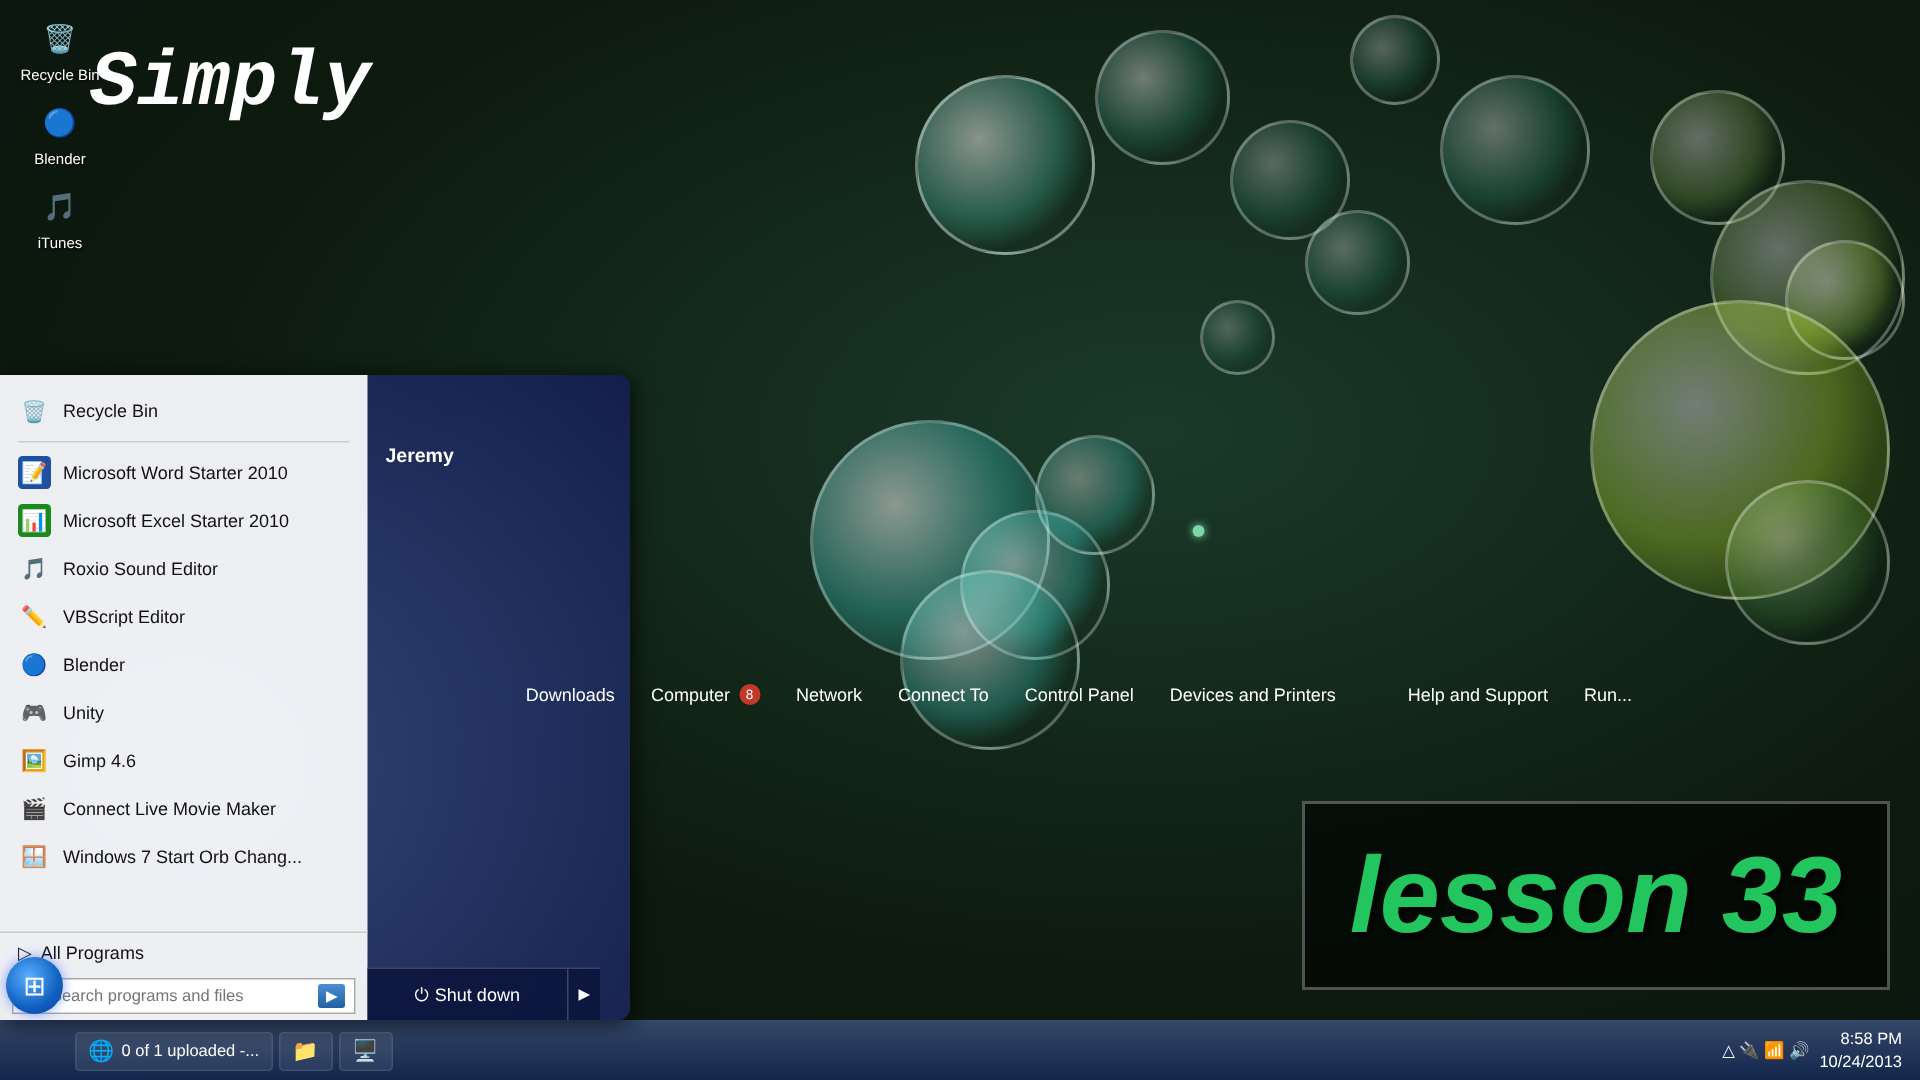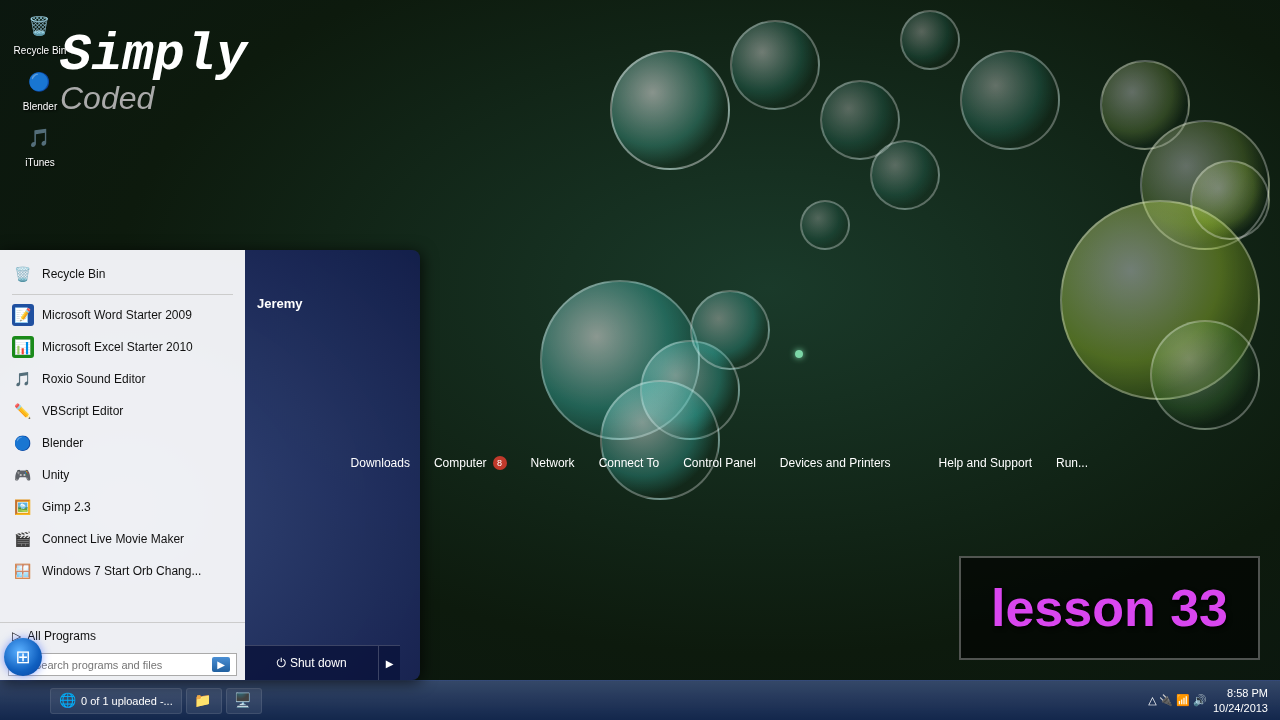--- a/index.html
+++ b/index.html
@@ -96,24 +96,25 @@
     #lesson-badge {
       position: absolute;
       bottom: 60px;
       right: 20px;
       background: rgba(0,0,0,0.6);
       border: 2px solid rgba(255,255,255,0.3);
       padding: 20px 30px;
       z-index: 10;
     }
     #lesson-badge .lesson-text {
-      font-size: 52px;
+      font-size: 72px;
       font-weight: bold;
-      color: #d946ef;
+      color: #22c55e;
       text-shadow: 2px 2px 4px black;
+      font-style: italic;
     }
 
     
     #start-menu-backdrop {
       position: absolute;
       bottom: 40px;
       left: 0;
       width: 420px;
       height: 430px;
       background: radial-gradient(ellipse at 30% 60%, rgba(60,80,140,0.85) 0%, rgba(20,30,80,0.9) 100%);
@@ -414,39 +415,38 @@
     <span class="icon-label">Blender</span>
   </div>
   <div class="desktop-icon">
     <div class="icon-img" style="background:transparent;">🎵</div>
     <span class="icon-label">iTunes</span>
   </div>
 </div>
 
 <div id="logo-overlay">
   <div class="simply">Simply</div>
-  <div class="coded">Coded</div>
 </div>
 
 <div id="lesson-badge">
   <span class="lesson-text">lesson 33</span>
 </div>
 
 <div id="start-menu-backdrop"></div>
 
 <div id="start-menu-left">
   <div class="menu-items">
     <div class="menu-item">
       <div class="item-icon">🗑️</div>
       <span class="item-label">Recycle Bin</span>
     </div>
     <div class="menu-separator"></div>
     <div class="menu-item">
       <div class="item-icon" style="background:#2050a0;">📝</div>
-      <span class="item-label">Microsoft Word Starter 2009</span>
+      <span class="item-label">Microsoft Word Starter 2010</span>
     </div>
     <div class="menu-item">
       <div class="item-icon" style="background:#1a8a1a;">📊</div>
       <span class="item-label">Microsoft Excel Starter 2010</span>
     </div>
     <div class="menu-item">
       <div class="item-icon">🎵</div>
       <span class="item-label">Roxio Sound Editor</span>
     </div>
     <div class="menu-item">
@@ -456,21 +456,21 @@
     <div class="menu-item">
       <div class="item-icon">🔵</div>
       <span class="item-label">Blender</span>
     </div>
     <div class="menu-item">
       <div class="item-icon">🎮</div>
       <span class="item-label">Unity</span>
     </div>
     <div class="menu-item">
       <div class="item-icon">🖼️</div>
-      <span class="item-label">Gimp 2.3</span>
+      <span class="item-label">Gimp 4.6</span>
     </div>
     <div class="menu-item">
       <div class="item-icon">🎬</div>
       <span class="item-label">Connect Live Movie Maker</span>
     </div>
     <div class="menu-item">
       <div class="item-icon">🪟</div>
       <span class="item-label">Windows 7 Start Orb Chang...</span>
     </div>
   </div>

